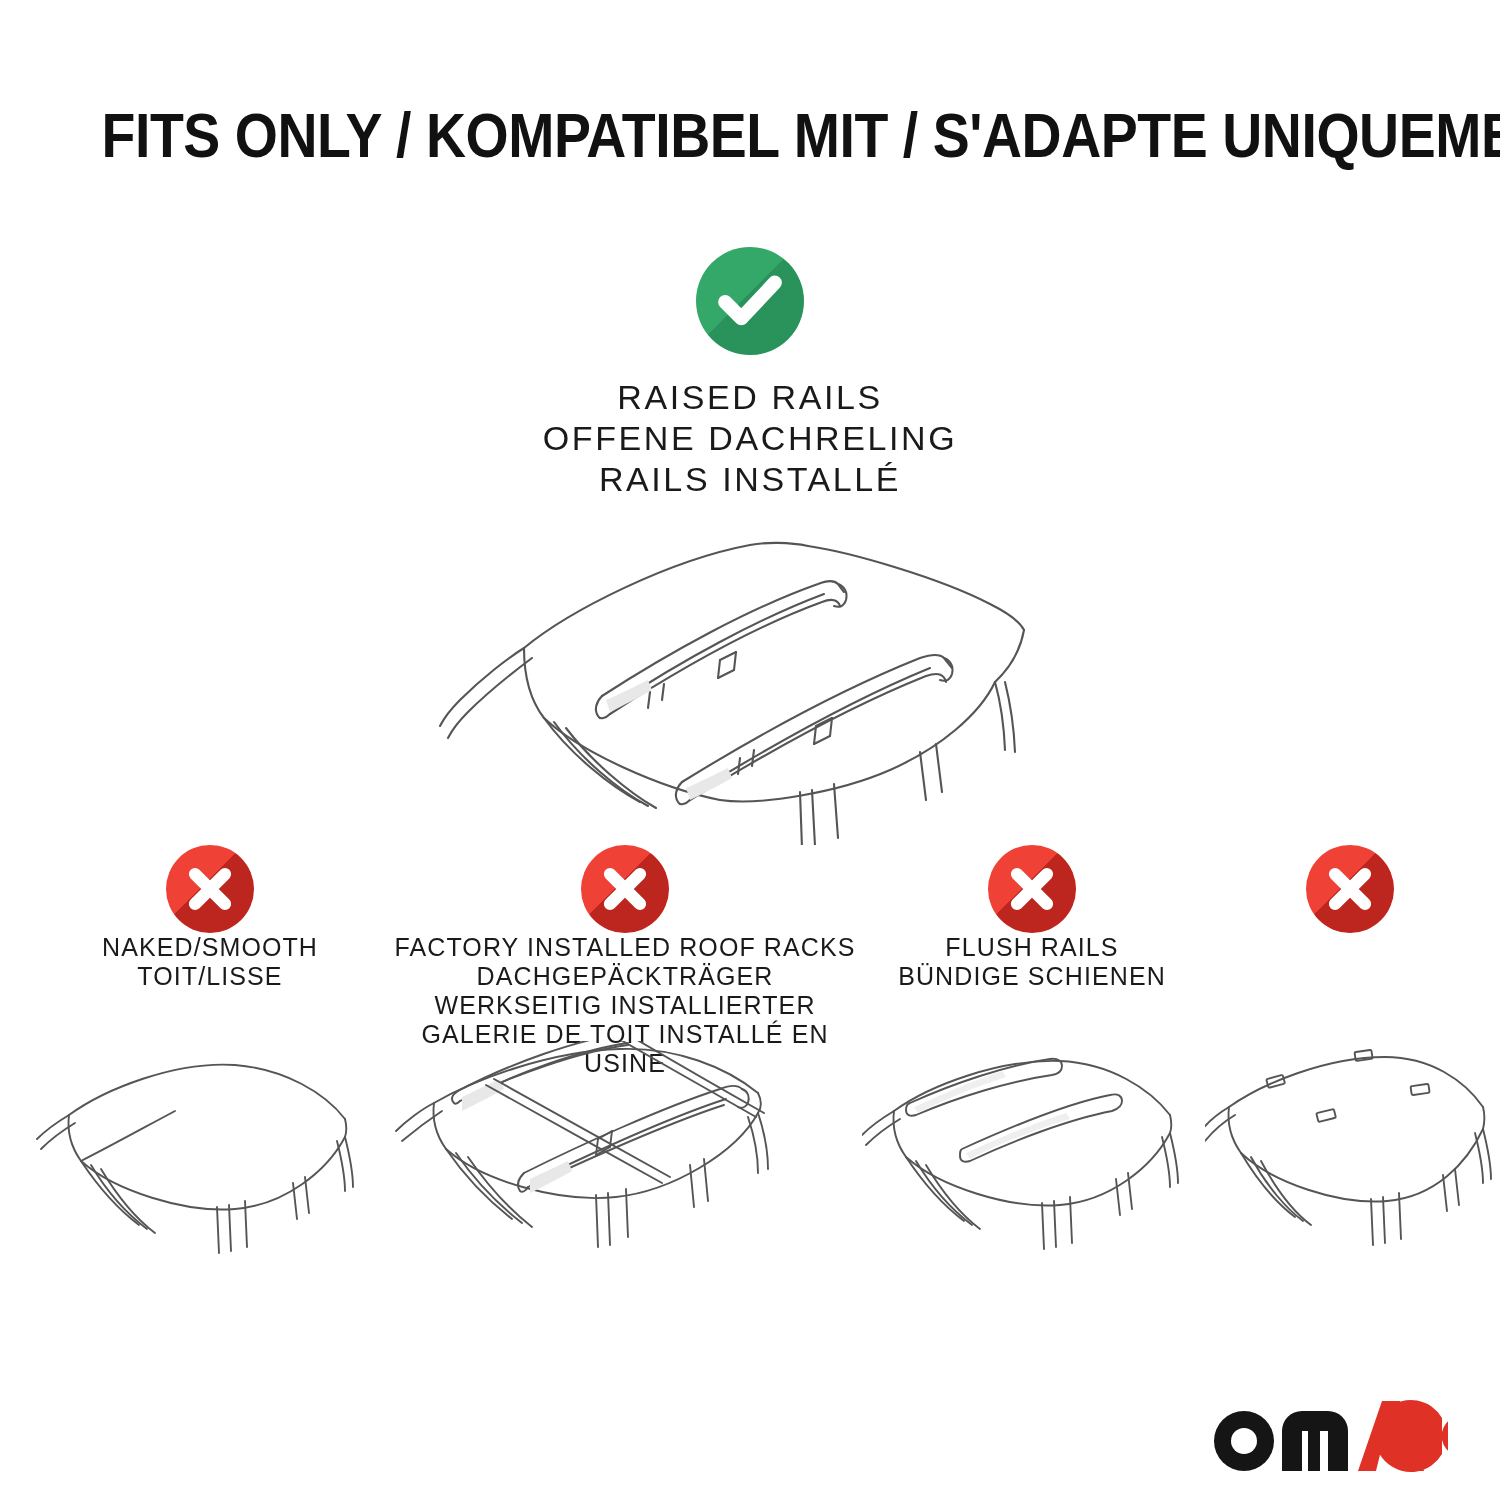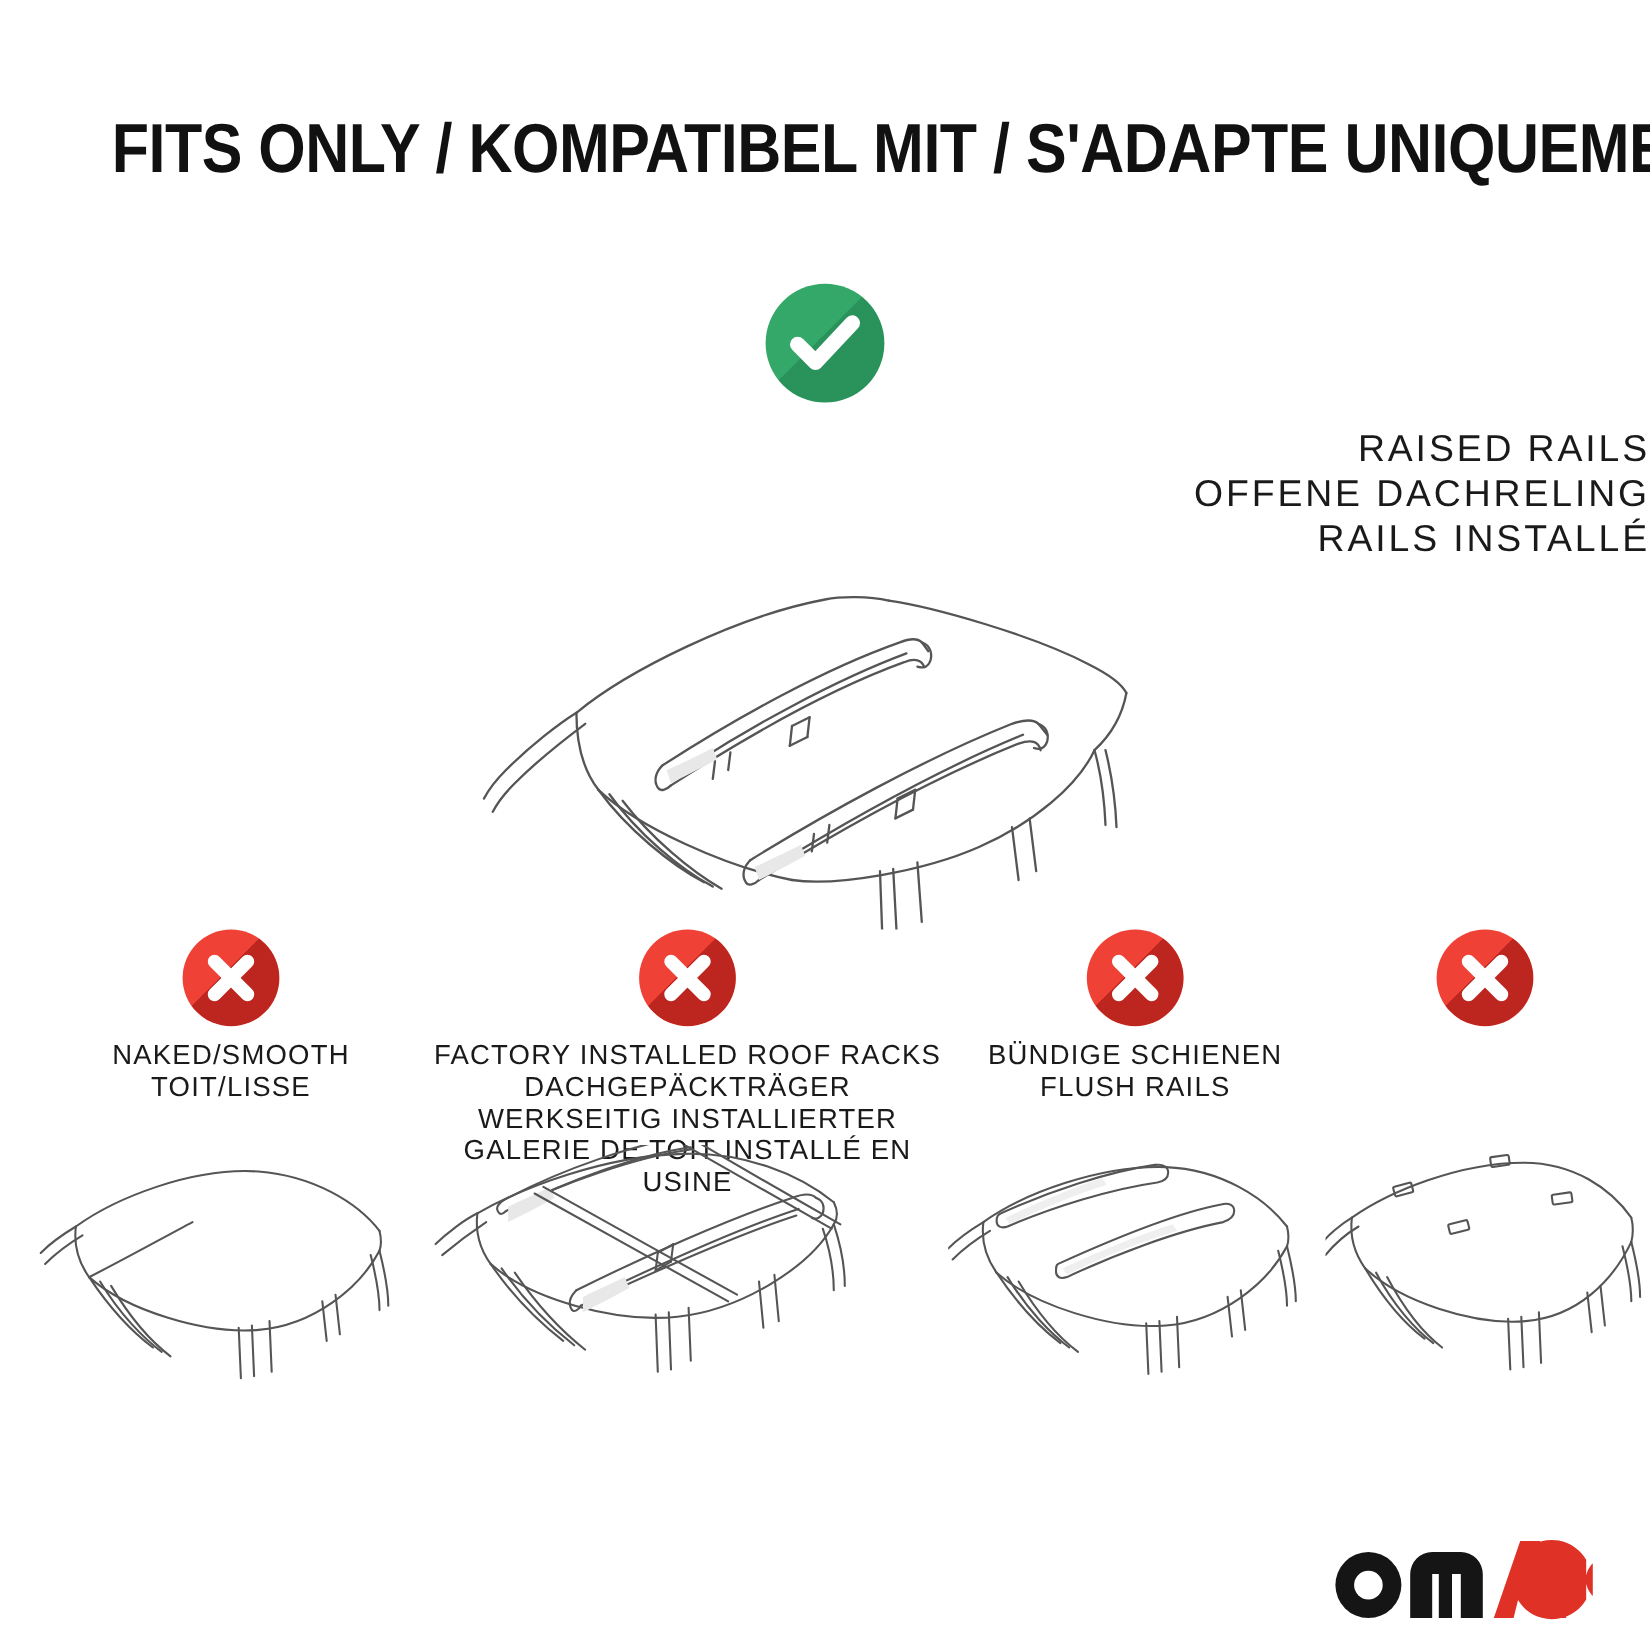--- a/index.html
+++ b/index.html
@@ -67,24 +67,24 @@
   .badge-no { background: #ef4136; }
   .badge-no .shadow {
     background: linear-gradient(135deg,
       rgba(0,0,0,0) 0%, rgba(0,0,0,0) 44%,
       rgba(120,0,0,0.42) 44.2%, rgba(120,0,0,0.42) 100%);
   }
 
   
   .ok-block {
     position: absolute;
-    top: 258px;
+    top: 247px;
     left: 0;
     width: 1500px;
-    text-align: right;
+    text-align: center;
   }
   .ok-badge-wrap {
     width: 108px;
     height: 108px;
     margin: 0 auto;
   }
   .ok-caption {
     margin-top: 22px;
     font-size: 34px;
     line-height: 41px;
@@ -112,21 +112,20 @@
     position: absolute;
     top: 0;
     text-align: center;
   }
   .col-badge {
     width: 88px;
     height: 88px;
     margin: 0 auto;
   }
   .col-caption {
-    margin-top: 12px;
     font-size: 25px;
     line-height: 29px;
     letter-spacing: 1.1px;
     color: #1a1a1a;
     font-weight: 400;
   }
   .col-art {
     position: absolute;
     left: 0;
     width: 100%;
@@ -336,22 +335,22 @@
     <div class="col c2">
       <div class="col-badge">
         <div class="badge badge-no" style="width:88px;height:88px;">
           <div class="shadow"></div>
           <svg viewBox="0 0 100 100" aria-hidden="true">
             <path d="M33 33 L67 67 M67 33 L33 67" fill="none" stroke="#ffffff" stroke-width="14" stroke-linecap="round"></path>
           </svg>
         </div>
       </div>
       <div class="col-caption">
+        <div>FLUSH RAILS</div>
         <div>BÜNDIGE SCHIENEN</div>
-        <div>FLUSH RAILS</div>
       </div>
       <div class="col-art art">
         <svg viewBox="0 0 340 215" aria-hidden="true">
           <g fill="none" stroke="#555555" stroke-width="1.9" stroke-linecap="round" stroke-linejoin="round">
             <path d="M32 70 C68 44 138 18 198 20 C248 22 288 48 308 74"></path>
             <path d="M32 70 C30 86 34 102 44 116"></path>
             <path d="M44 116 C78 146 148 168 198 164 C248 160 290 126 308 92"></path>
             <path d="M308 74 C310 82 310 86 308 92"></path>
             <path d="M32 70 C22 76 8 86 0 94"></path>
             <path d="M38 78 C28 84 14 94 4 104"></path>

